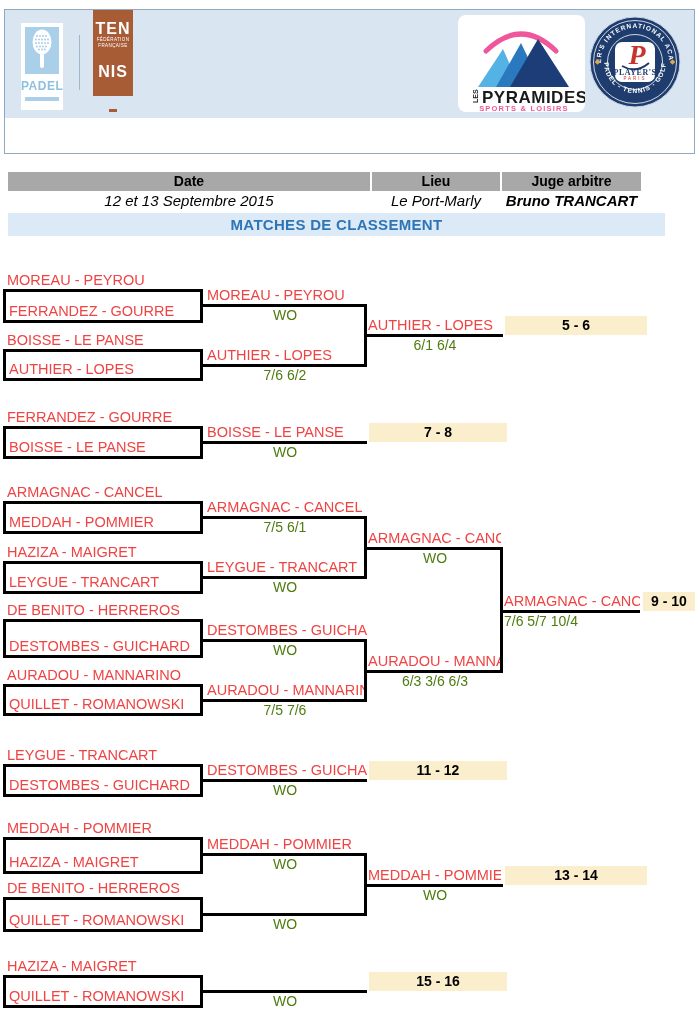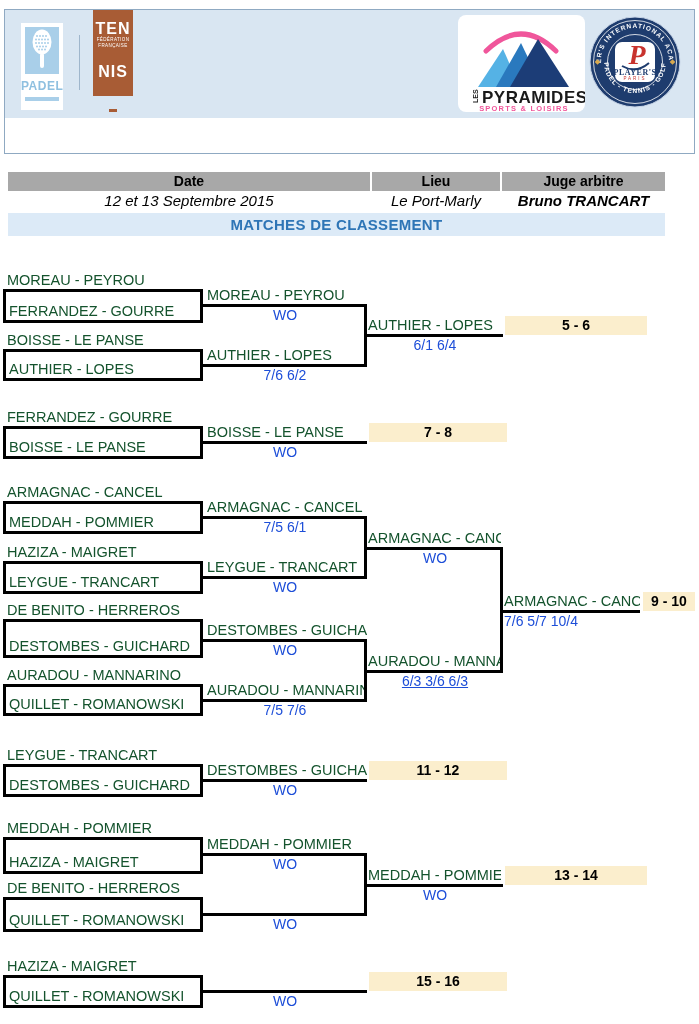--- a/index.html
+++ b/index.html
@@ -33,30 +33,30 @@
   .fft-nis{font-size:16px;font-weight:bold;letter-spacing:1px;margin-top:14px;line-height:17px;}
 
   .pyr-logo{position:absolute;left:453px;top:5px;width:127px;height:97px;background:#fff;border-radius:8px;}
   .players-logo{position:absolute;left:584px;top:6px;width:92px;height:92px;}
 
   
   .info-h{position:absolute;top:172px;height:19px;background:var(--gray_bar);
     font-size:14px;font-weight:bold;text-align:center;line-height:19px;color:#000;}
   .info-v{position:absolute;top:191px;height:20px;font-size:15px;font-style:italic;
     text-align:center;line-height:20px;color:#000;}
-  .c1{left:8px;width:362px;} .c2{left:372px;width:128px;} .c3{left:502px;width:163px;}
+  .c1{left:8px;width:362px;} .c2{left:372px;width:128px;} .c3{left:502px;width:139px;}
   .judge{font-weight:bold;}
   .section-band{position:absolute;left:8px;top:213px;width:657px;height:23px;background:var(--band_bg);
     color:var(--accent_blue);font-weight:bold;font-size:15px;text-align:center;line-height:23px;letter-spacing:.3px;}
 
   
   #bracket-layer{position:absolute;left:0;top:0;width:699px;height:1024px;}
-  .b-team,.b-winner{position:absolute;font-size:14.5px;color:#14532d;height:17px;line-height:17px;
+  .b-team,.b-winner{position:absolute;font-size:14.5px;color:#ef4444;height:17px;line-height:17px;
     white-space:nowrap;overflow:hidden;}
-  .b-score{position:absolute;font-size:14px;color:#1d4ed8;height:15px;line-height:15px;
+  .b-score{position:absolute;font-size:14px;color:#4d7c0f;height:15px;line-height:15px;
     text-align:center;white-space:nowrap;overflow:hidden;}
   .b-hline{position:absolute;height:3px;background:#000;}
   .b-vline{position:absolute;width:3px;background:#000;}
   .b-rect{position:absolute;border:3px solid #000;box-sizing:border-box;background:transparent;}
   .b-box{position:absolute;height:19px;background:var(--box_bg);font-size:14px;font-weight:bold;
     text-align:center;line-height:19px;color:#000;}
 </style>
 </head>
 <body>
 
@@ -211,21 +211,21 @@
     <div class="b-score" style="left: 203px; top: 643px; width: 164px;">WO</div>
     <div class="b-team" style="left: 7px; top: 667px;">AURADOU - MANNARINO</div>
     <div class="b-rect" style="left: 3px; top: 684px; width: 200px; height: 32px;"></div>
     <div class="b-team" style="left: 9px; top: 696px;">QUILLET - ROMANOWSKI</div>
     <div class="b-hline" style="left: 203px; top: 699px; width: 164px;"></div>
     <div class="b-winner" style="left: 207px; top: 682px; width: 158px;">AURADOU - MANNARINO</div>
     <div class="b-score" style="left: 203px; top: 703px; width: 164px;">7/5 7/6</div>
     <div class="b-vline" style="left: 364px; top: 639px; height: 63px;"></div>
     <div class="b-hline" style="left: 364px; top: 670px; width: 139px;"></div>
     <div class="b-winner" style="left: 368px; top: 653px; width: 133px;">AURADOU - MANNA</div>
-    <div class="b-score" style="left: 367px; top: 674px; width: 136px; text-decoration: underline;">6/3 3/6 6/3</div>
+    <div class="b-score" style="left: 367px; top: 674px; width: 136px;">6/3 3/6 6/3</div>
     <div class="b-vline" style="left: 500px; top: 547px; height: 126px;"></div>
     <div class="b-hline" style="left: 500px; top: 610px; width: 140px;"></div>
     <div class="b-winner" style="left: 504px; top: 593px; width: 136px;">ARMAGNAC - CANC</div>
     <div class="b-score" style="left: 504px; top: 614px; width: 120px; text-align: left;">7/6 5/7 10/4</div>
     <div class="b-box" style="left: 643px; top: 592px; width: 52px;">9 - 10</div>
     <div class="b-team" style="left: 7px; top: 747px;">LEYGUE - TRANCART</div>
     <div class="b-rect" style="left: 3px; top: 764px; width: 200px; height: 33px;"></div>
     <div class="b-team" style="left: 9px; top: 777px;">DESTOMBES - GUICHARD</div>
     <div class="b-hline" style="left: 203px; top: 779px; width: 164px;"></div>
     <div class="b-winner" style="left: 207px; top: 762px; width: 160px;">DESTOMBES - GUICHAR</div>

